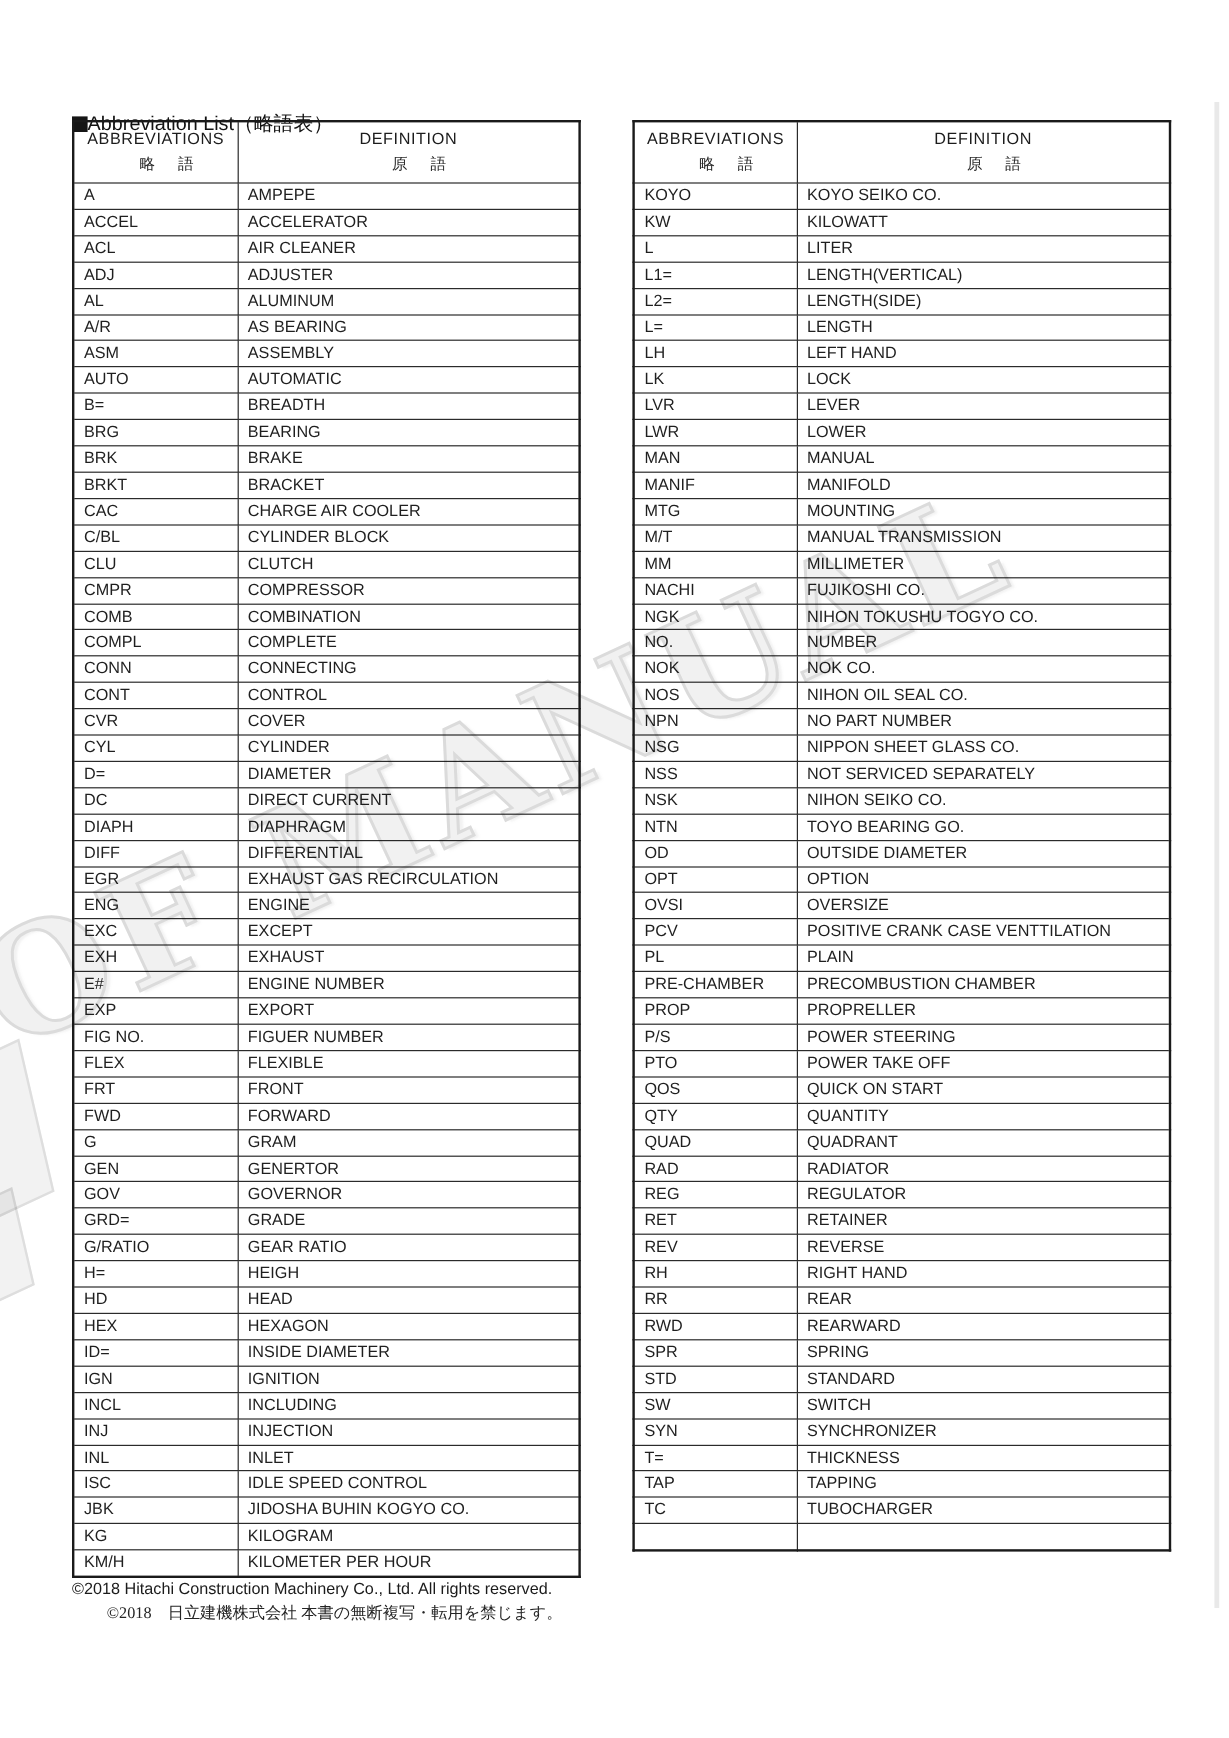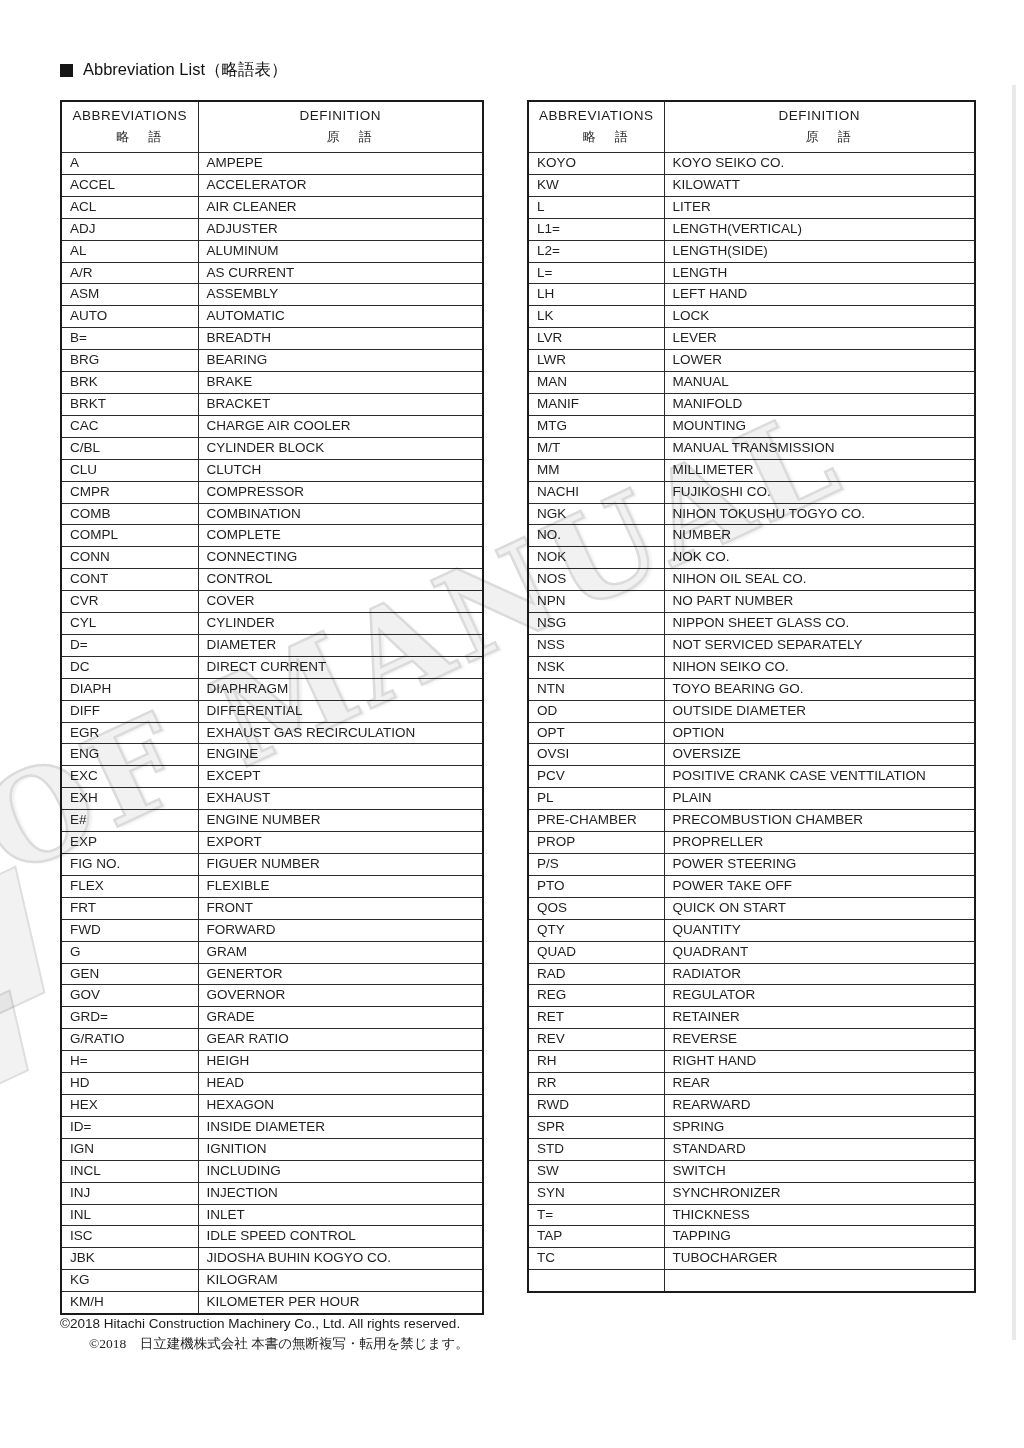--- a/index.html
+++ b/index.html
@@ -6,22 +6,22 @@
   .page {
     position:relative; width:1024px; height:1448px; background:#ffffff;
     font-family:"Liberation Sans", sans-serif; color:#1e1e1e; overflow:hidden;
   }
   
   .scan-edge {
     position:absolute; right:8px; top:85px; width:4px; height:1255px;
     background:#e3e3e3; opacity:.8;
   }
   .title {
-    position:absolute; left:60px; top:59px; font-size:16.5px; color:#111;
-    display:flex; align-items:center; gap:10px; font-weight:400;
+    position:absolute; left:60px; top:92px; font-size:16.5px; color:#111;
+    display:flex; align-items:center; font-weight:400;
   }
   .title .sq { width:13px; height:13px; background:#151515; display:inline-block; }
 
   table.abbr-table {
     position:absolute; border-collapse:collapse; table-layout:fixed;
     background:transparent;
   }
   table.abbr-table, table.abbr-table th, table.abbr-table td {
     border:1px solid #2b2b2b;
   }
@@ -101,21 +101,21 @@
         <tr>
           <td>ADJ</td>
           <td>ADJUSTER</td>
         </tr>
         <tr>
           <td>AL</td>
           <td>ALUMINUM</td>
         </tr>
         <tr>
           <td>A/R</td>
-          <td>AS CURRENT</td>
+          <td>AS BEARING</td>
         </tr>
         <tr>
           <td>ASM</td>
           <td>ASSEMBLY</td>
         </tr>
         <tr>
           <td>AUTO</td>
           <td>AUTOMATIC</td>
         </tr>
         <tr>

